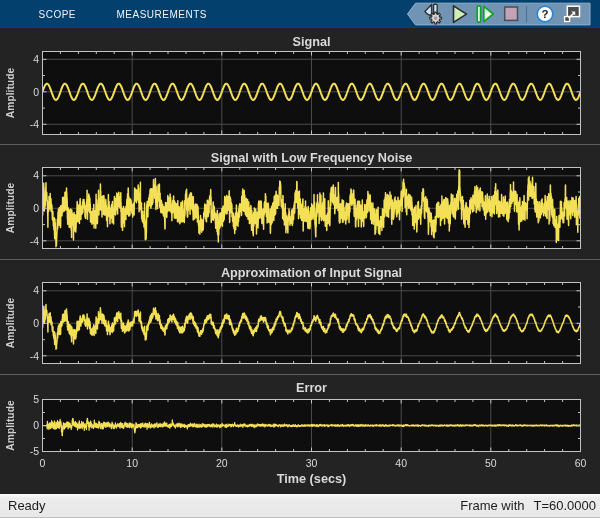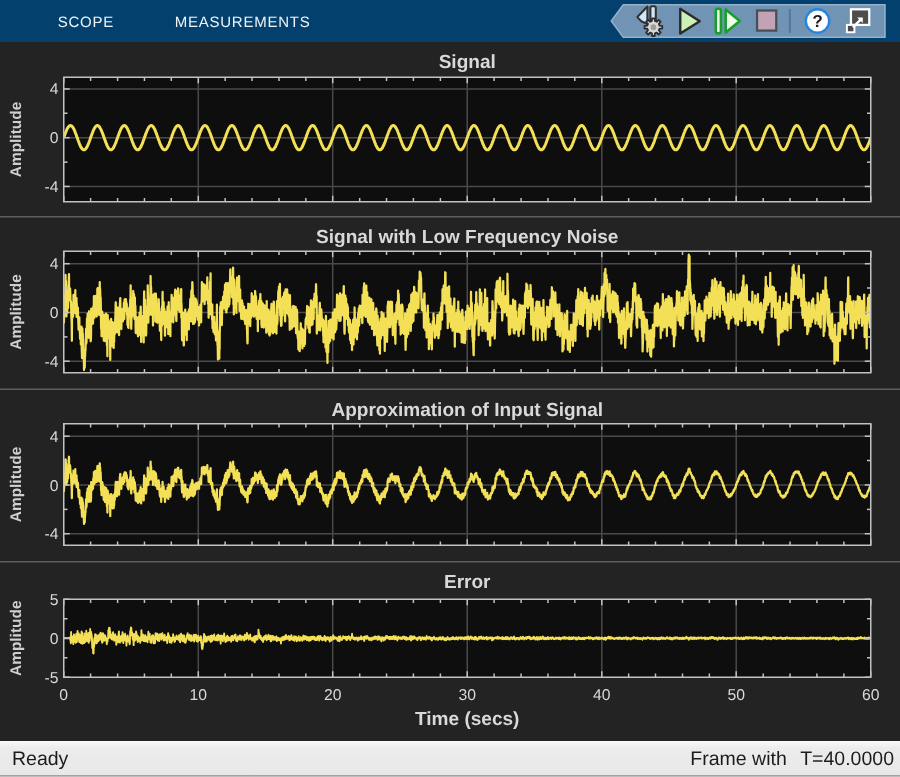--- a/index.html
+++ b/index.html
@@ -417,15 +417,15 @@
 <text x="545" y="18.2" font-family="Liberation Sans, sans-serif" font-size="11.5" font-weight="bold" fill="#1f1f1f" text-anchor="middle">?</text>
 <rect x="567.3" y="6.2" width="12.2" height="10.4" fill="#4d4d4d" stroke="#ffffff" stroke-width="1.5"></rect>
 <rect x="564.6" y="16.6" width="5" height="4.9" fill="#4d4d4d" stroke="#ffffff" stroke-width="1.3"></rect>
 <line x1="568.6" y1="18.3" x2="573.8" y2="13.1" stroke="#ffffff" stroke-width="1.6"></line>
 <polygon points="575.2,11.6 575.2,15.4 571.4,11.6" fill="#ffffff"></polygon>
 </svg>
 </div>
 <div id="status">
   <span class="lbl" style="left:8px">Ready</span>
   <span class="lbl" style="right:75.5px">Frame with</span>
-  <span class="lbl" style="right:4px">T=40.0000</span>
+  <span class="lbl" style="right:4px">T=60.0000</span>
 </div>
 </div>
 
 </body></html>

